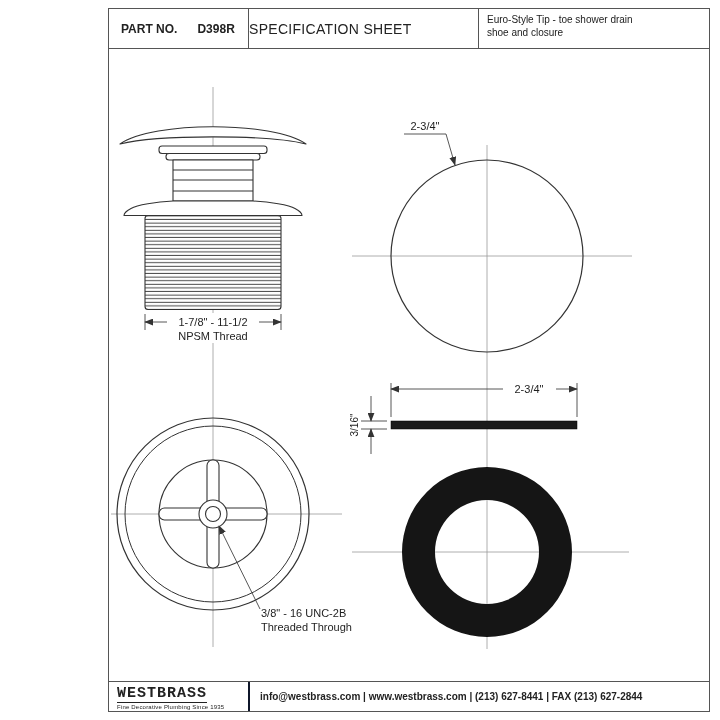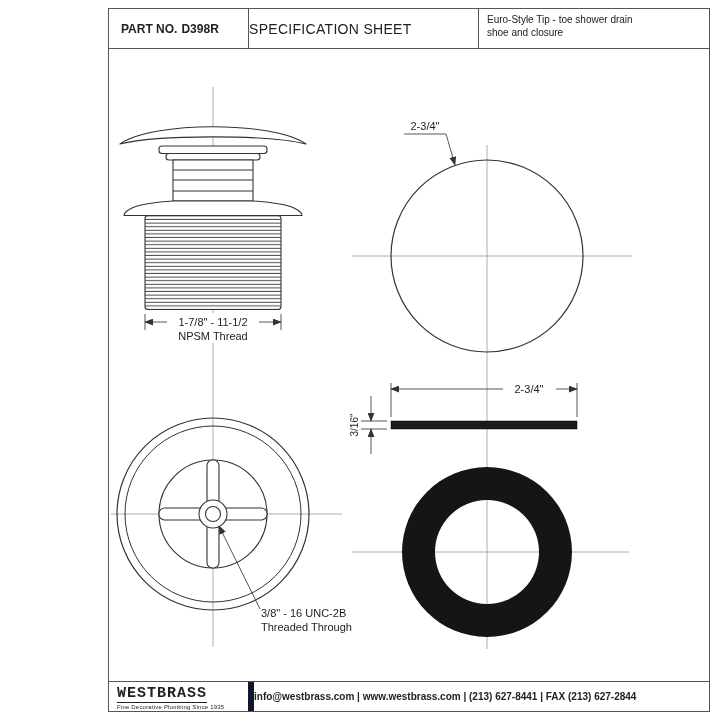--- a/index.html
+++ b/index.html
@@ -16,21 +16,21 @@
     left: 108px; top: 8px;
     width: 602px; height: 704px;
     border: 1px solid #555;
     background: #fff;
     display: flex;
     flex-direction: column;
   }
   .header { display: flex; height: 40px; border-bottom: 1px solid #555; flex: 0 0 auto; }
   .cell-part {
     width: 140px; border-right: 1px solid #555;
-    display: flex; align-items: center; gap: 4px;
+    display: flex; align-items: center; gap: 20px;
     padding-left: 12px; font-size: 12px; font-weight: bold;
   }
   .cell-title {
     width: 230px; border-right: 1px solid #555;
     display: flex; align-items: center; justify-content: flex-start;
     font-size: 14px; letter-spacing: 0.3px; font-weight: 500;
   }
   .cell-desc { flex: 1; padding: 4px 8px; font-size: 10px; line-height: 1.3; }
   .cell-desc span { display: inline-block; max-width: 170px; }
   .drawing-area { flex: 1 1 auto; position: relative; overflow: hidden; }
@@ -46,23 +46,23 @@
   .brand {
     font-family: Liberation Mono, monospace;
     font-weight: bold; font-size: 15px; line-height: 1;
     letter-spacing: 1px;
     border-bottom: 1.5px solid #222;
     display: inline-block; align-self: flex-start;
     padding-bottom: 1px;
   }
   .tagline { font-size: 6px; letter-spacing: 0.2px; margin-top: 1px; white-space: nowrap; }
   .footer-contact {
-    flex: 1; border-left: 6px solid #0f172a;
+    flex: 1; border-left: 2px solid #0f172a;
     display: flex; align-items: center;
-    font-size: 10px; font-weight: bold;
+    padding-left: 10px; font-size: 10px; font-weight: bold;
     white-space: nowrap;
   }
 </style>
 </head>
 <body>
 
 <div class="sheet">
 
   <div class="header">
     <div class="cell-part">

